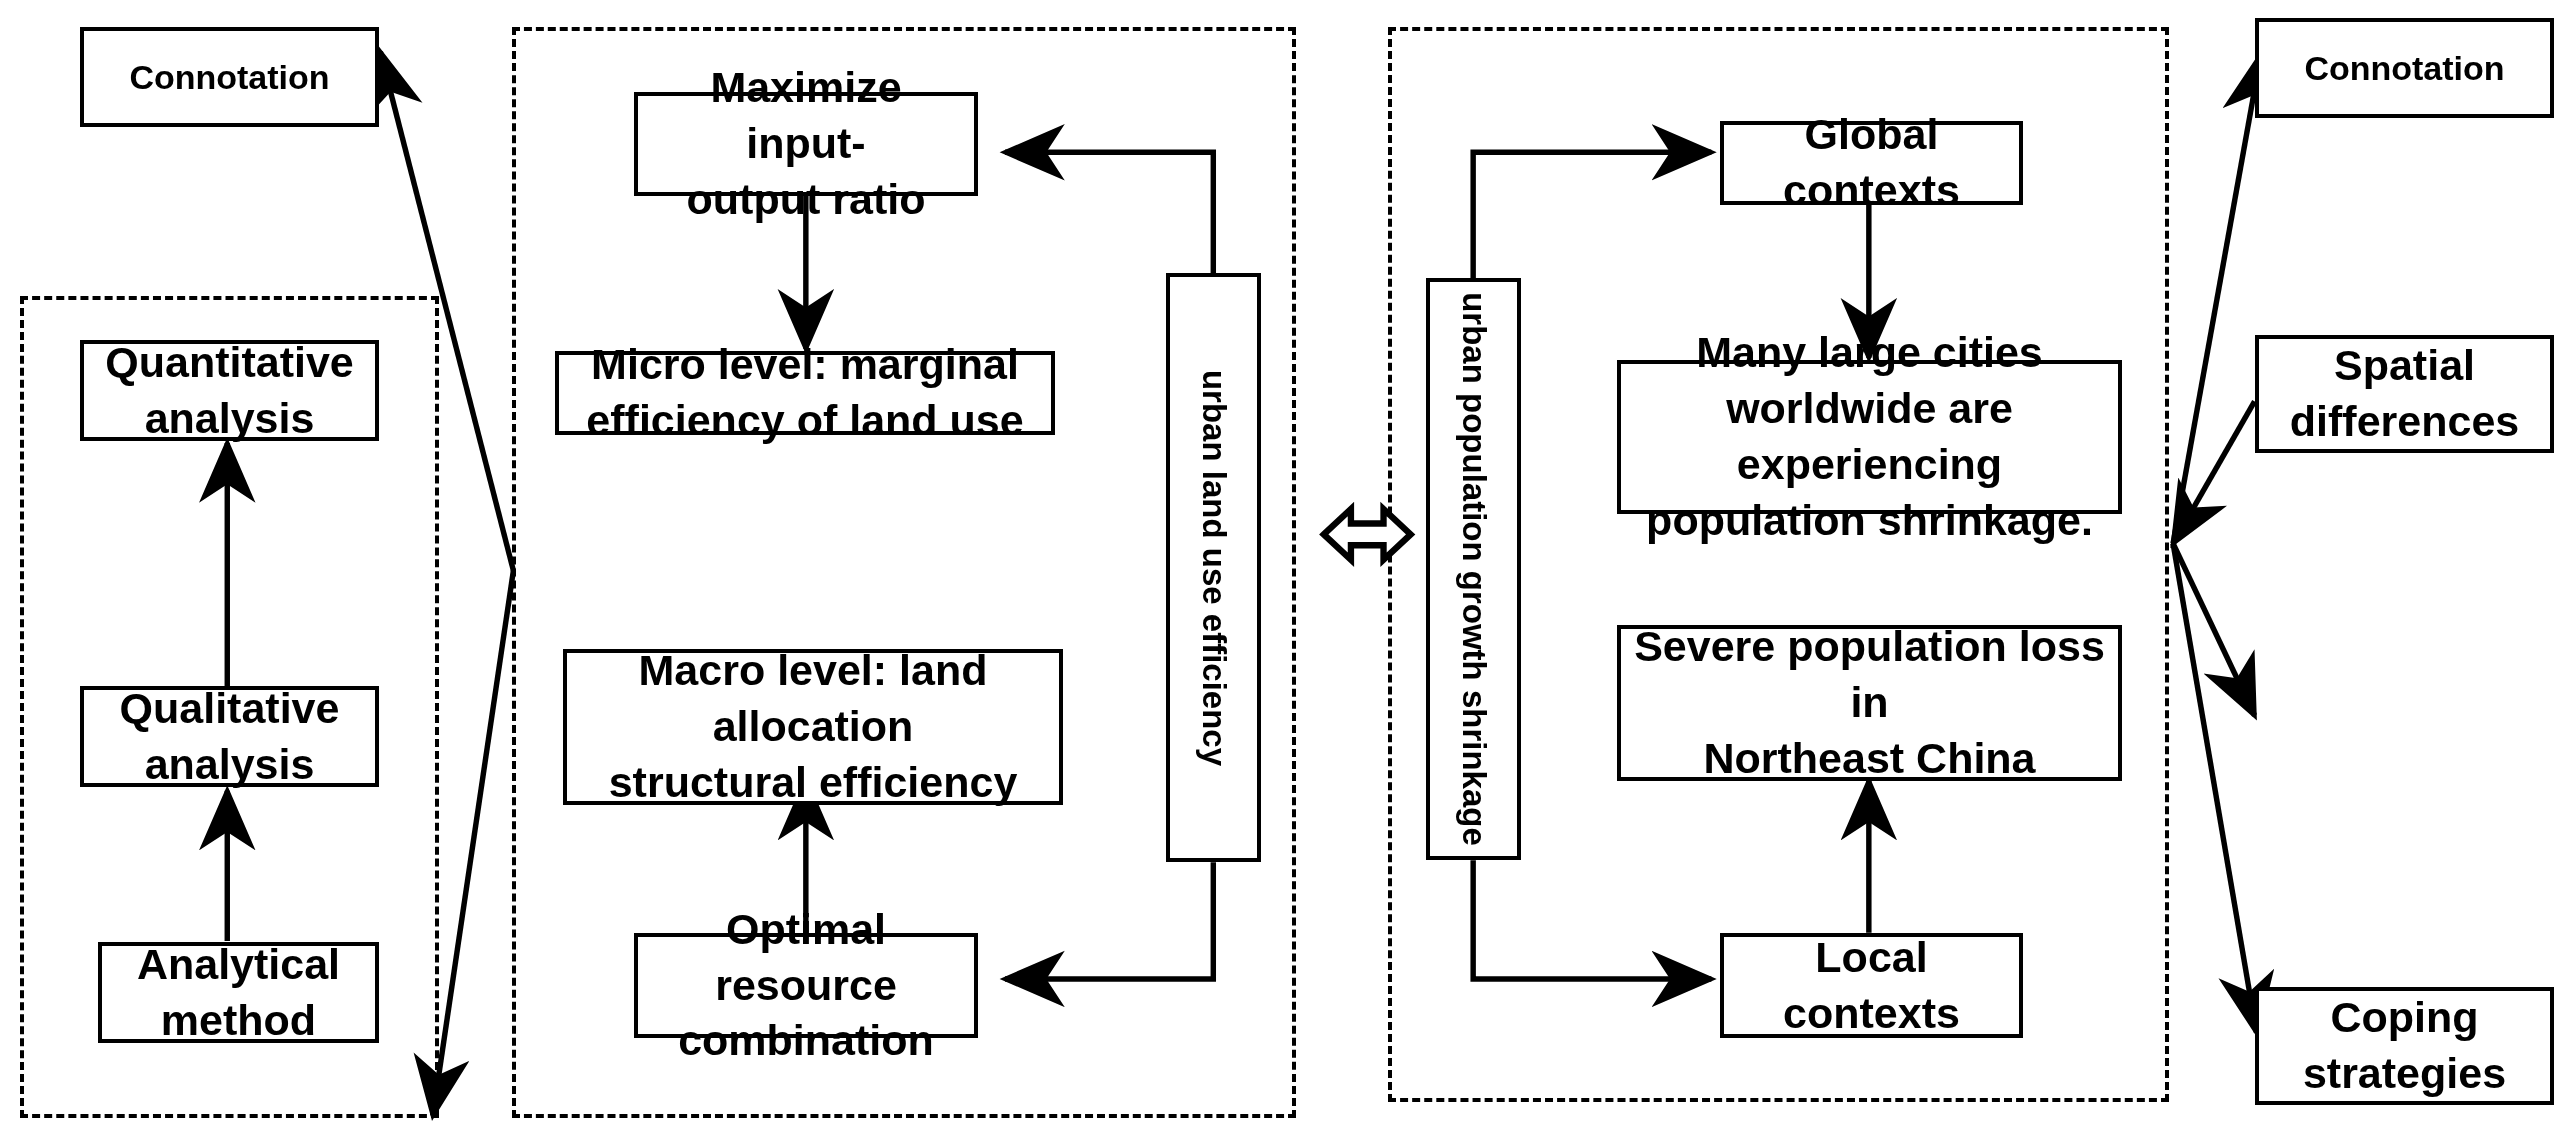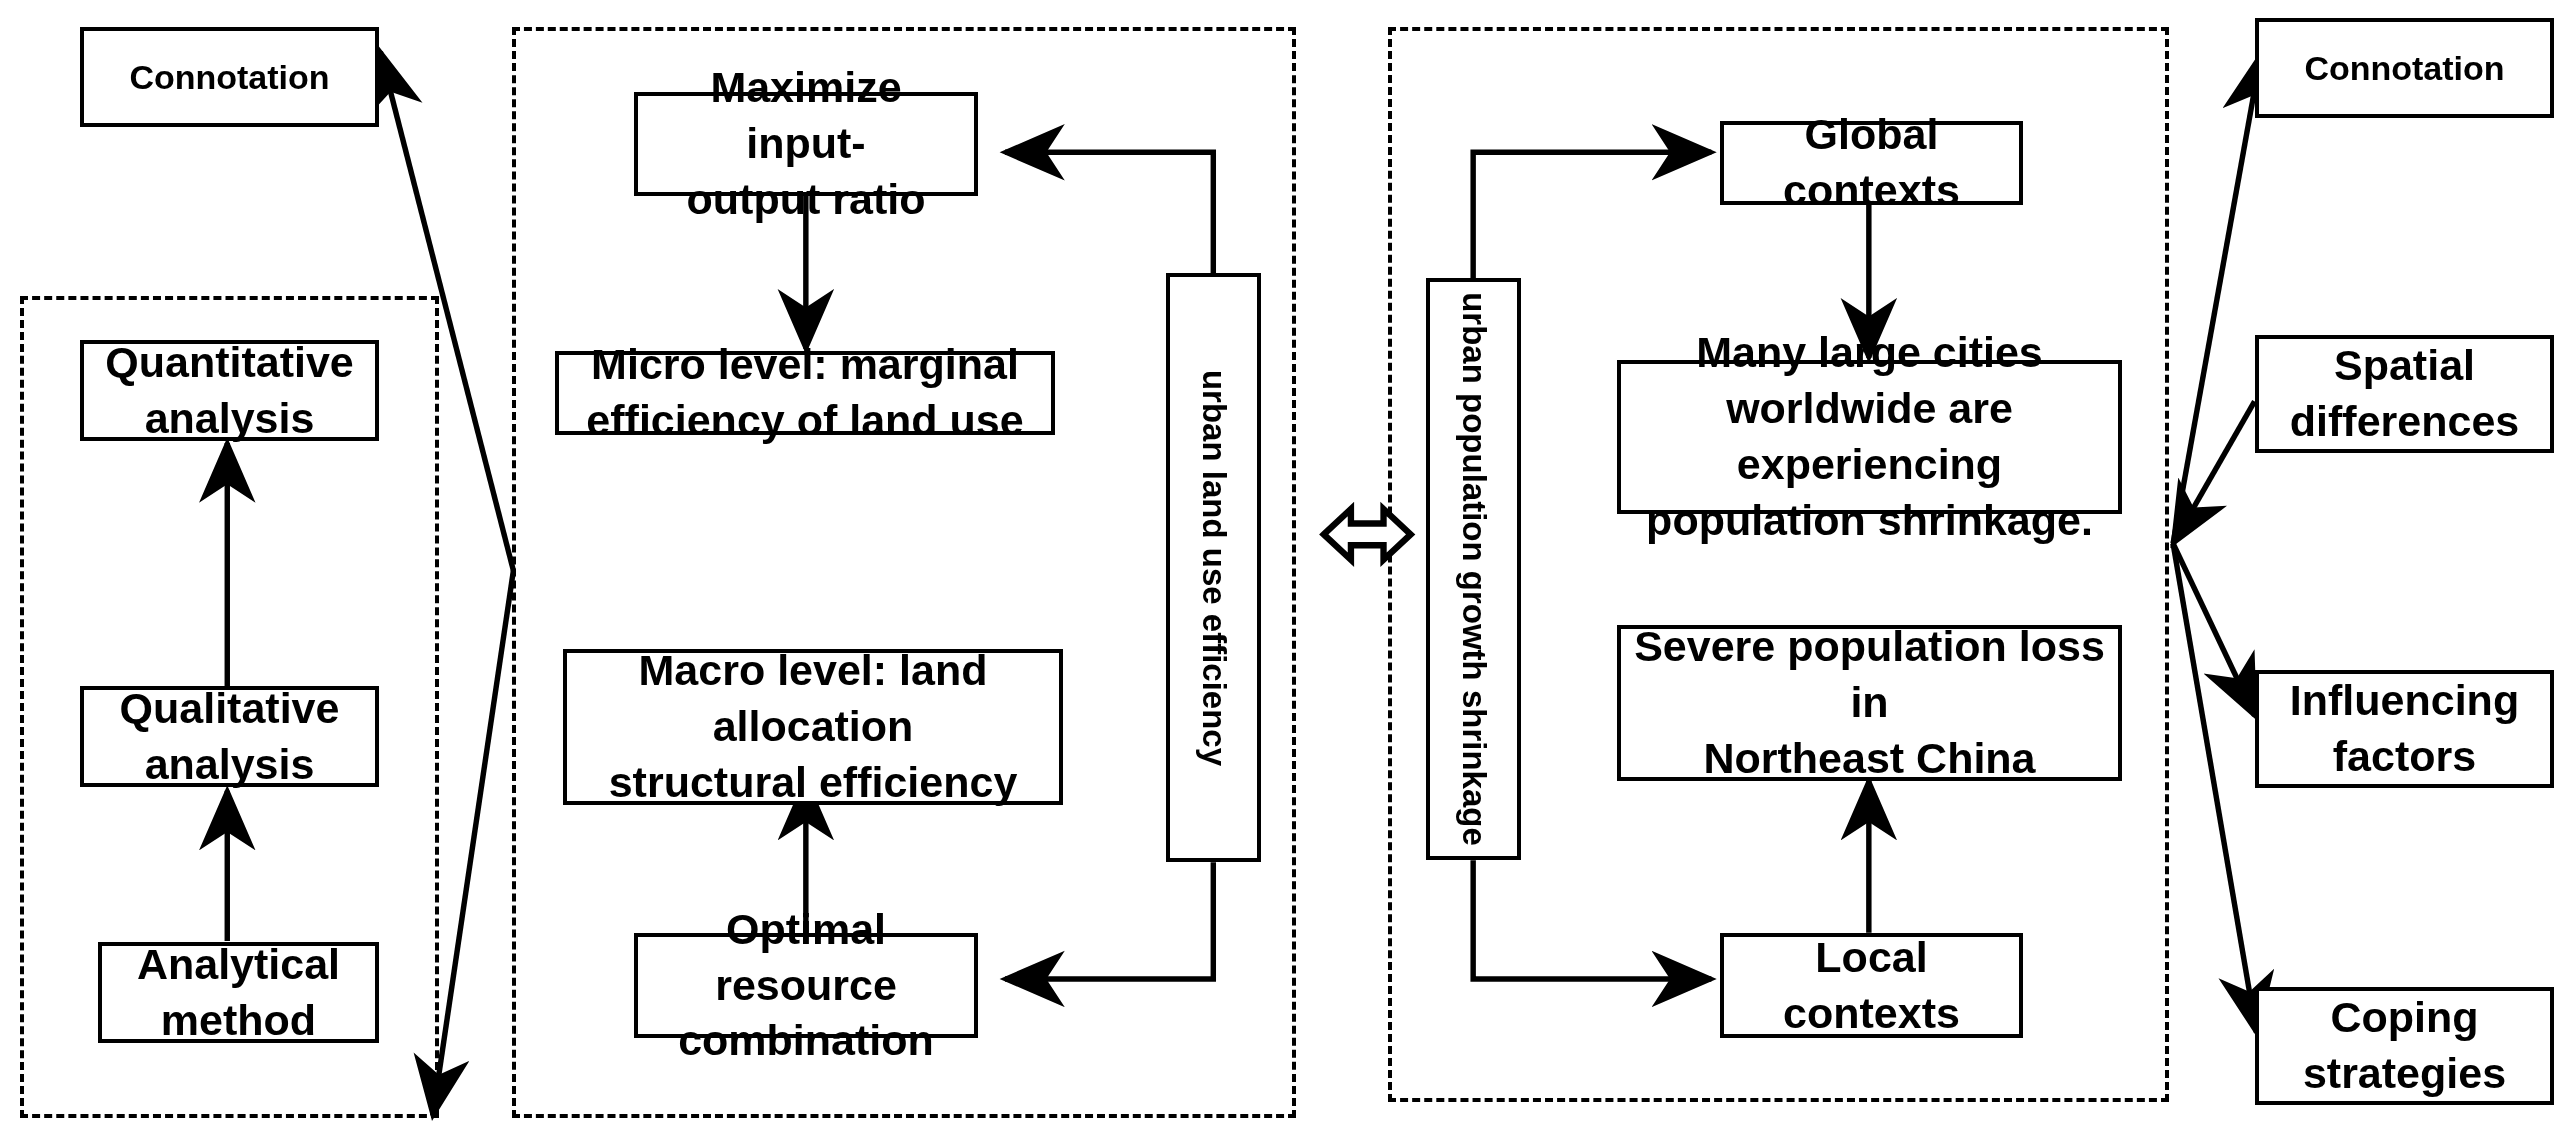--- a/index.html
+++ b/index.html
@@ -199,24 +199,20 @@
 
   <div class="node-box" style="left:2255px; top:18px; width:299px; height:100px;">
     <span class="node-label s-lg">Connotation</span>
   </div>
 
   <div class="node-box" style="left:2255px; top:335px; width:299px; height:118px;">
     <span class="node-label s-md">Spatial
 differences</span>
   </div>
 
-  <div class="node-box" style="left:2255px; top:670px; width:299px; height:118px;">
-    <span class="node-label s-md">Influencing
-factors</span>
-  </div>
 
   <div class="node-box" style="left:2255px; top:987px; width:299px; height:118px;">
     <span class="node-label s-md">Coping
 strategies</span>
   </div>
 
 </div>
 
 
 </body></html>

